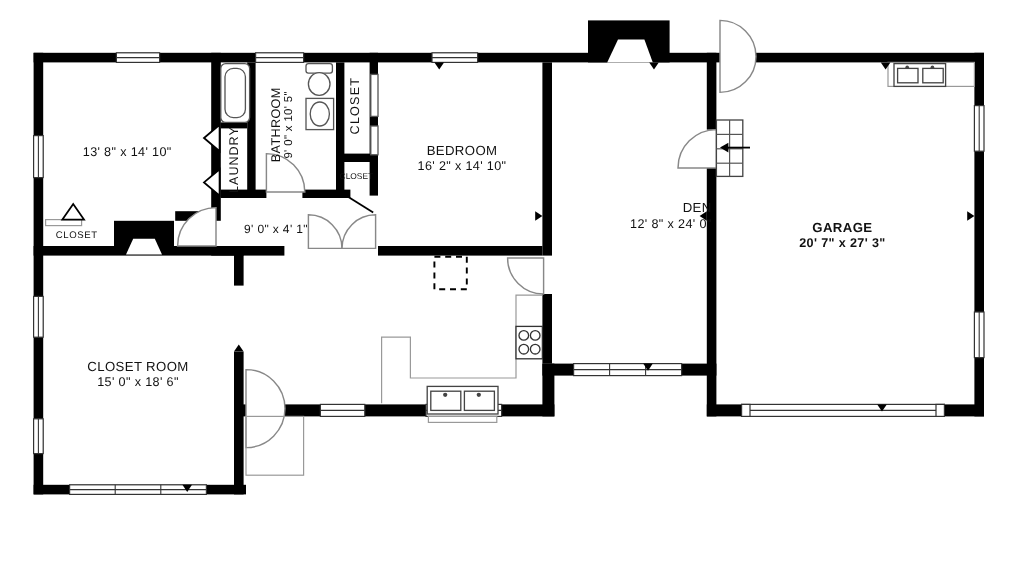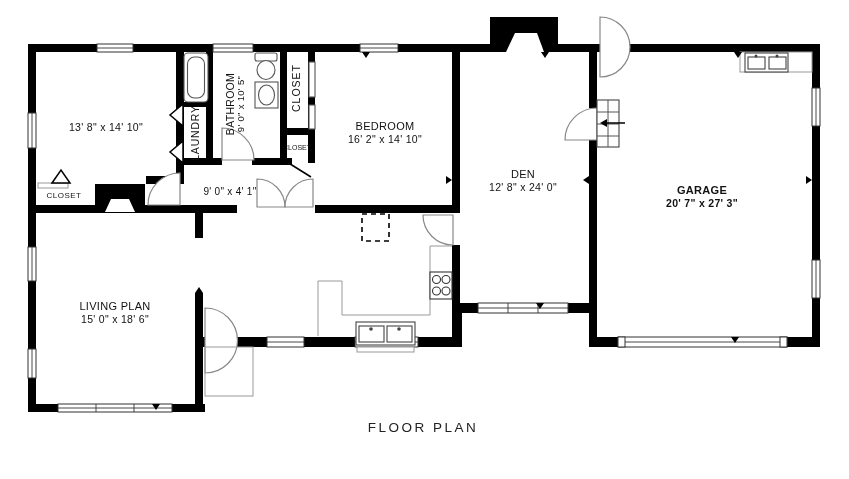--- a/index.html
+++ b/index.html
@@ -243,32 +243,29 @@
 
   <div class="lbl" style="left:180px;top:186px;width:100px;font-size:10px;">
     <span class="dims" style="font-size:10px;">9' 0" x 4' 1"</span>
   </div>
 
   <div class="lbl" style="left:315px;top:120px;width:140px;">
     <span class="nm">BEDROOM</span>
     <span class="dims">16' 2" x 14' 10"</span>
   </div>
 
-  <div class="lbl" style="left:453px;top:168px;width:140px;">
+  <div class="lbl" style="left:453px;top:168px;width:140px;text-align:right;">
     <span class="nm">DEN</span>
     <span class="dims">12' 8" x 24' 0"</span>
   </div>
 
   <div class="lbl" style="left:632px;top:184px;width:140px;font-weight:bold;">
     <span class="nm">GARAGE</span>
     <span class="dims">20' 7" x 27' 3"</span>
   </div>
 
 
   <div class="lbl" style="left:45px;top:300px;width:140px;">
-    <span class="nm">LIVING PLAN</span>
+    <span class="nm">CLOSET ROOM</span>
     <span class="dims">15' 0" x 18' 6"</span>
   </div>
 
-  <div class="lbl title" style="left:323px;top:420px;width:200px;">
-    <span class="nm">FLOOR PLAN</span>
-  </div>
 </div>
 
 </body></html>

